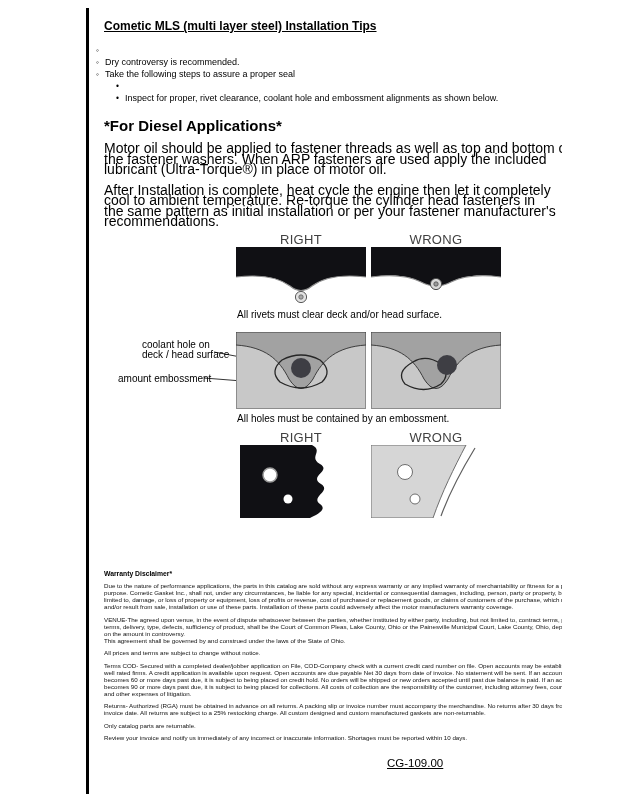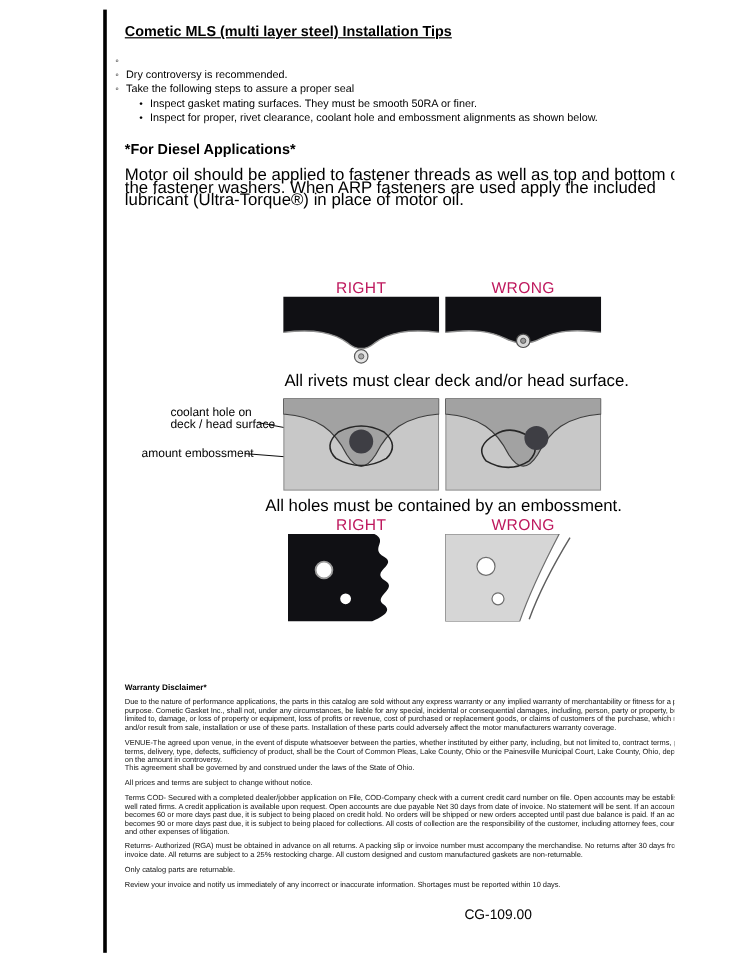--- a/index.html
+++ b/index.html
@@ -5,35 +5,35 @@
   html,body{margin:0;padding:0;}
   body{background:#ffffff;font-family:"Liberation Sans",sans-serif;color:#000;}
   .page{position:relative;width:562px;height:800px;background:#ffffff;overflow:hidden;}
   .vrule{position:absolute;left:86px;top:8px;width:3px;height:786px;background:#000;}
   .title{position:absolute;left:104px;top:19px;font-size:12px;font-weight:bold;text-decoration:underline;white-space:nowrap;}
   .tips{position:absolute;left:96px;top:44px;width:486px;font-size:9px;line-height:12px;}
   .tip-row{display:flex;}
   .tip-row .marker{flex:0 0 9px;width:9px;font-size:8.5px;}
   .tip-sub{margin-left:20px;}
   .diesel{position:absolute;left:104px;top:117px;width:472px;}
-  .diesel-heading{font-size:12px;font-weight:bold;margin:0 0 9px 0;}
+  .diesel-heading{font-size:15px;font-weight:bold;margin:0 0 9px 0;}
   .diesel p{font-size:14px;line-height:10.5px;margin:0 0 10px 0;}
   .diesel .p2{width:452px;}
   .diesel .note{margin-bottom:0;}
-  .hdr{position:absolute;width:130px;text-align:center;font-size:13px;color:#be185d;letter-spacing:0.3px;}
+  .hdr{position:absolute;width:130px;text-align:center;font-size:13px;color:#404040;letter-spacing:0.3px;}
   .dimg{position:absolute;width:130px;}
   .dimg svg{display:block;}
-  .caption{position:absolute;font-size:14px;color:#000;}
+  .caption{position:absolute;font-size:10px;color:#000;}
   .pre{white-space:pre-line;}
   .dlabel{position:absolute;font-size:10px;line-height:10px;white-space:pre-line;}
   .leader{position:absolute;pointer-events:none;}
   .warranty{position:absolute;left:104px;top:570px;width:484px;}
   .warranty h3{font-size:6.8px;margin:0 0 5px 0;}
   .warranty p{font-size:6.2px;line-height:7px;margin:0 0 5.5px 0;color:#111;}
-  .footer{position:absolute;left:387px;top:757px;font-size:11.5px;}
+  .footer{position:absolute;left:387px;top:757px;font-size:11.5px;text-decoration:underline;}
 </style>
 </head>
 <body>
 
 <div class="page">
   <div class="vrule"></div>
 
   <div class="title">Cometic MLS (multi layer steel) Installation Tips</div>
 
   <div class="tips">
@@ -43,31 +43,31 @@
     <div class="tip-row">
       <span class="marker">◦</span>
       <span>Dry controversy is recommended.</span>
     </div>
     <div class="tip-row">
       <span class="marker">◦</span>
       <span>Take the following steps to assure a proper seal</span>
     </div>
     <div class="tip-row tip-sub">
       <span class="marker">•</span>
-      <span>Inspect gasket mating surfaces.  They must be smooth 50RA or finer.</span>
     </div>
     <div class="tip-row tip-sub">
       <span class="marker">•</span>
       <span>Inspect for proper, rivet clearance, coolant hole and embossment alignments as shown below.</span>
     </div>
   </div>
 
   <div class="diesel">
     <div class="diesel-heading">*For Diesel Applications*</div>
     <p>Motor oil should be applied to fastener threads as well as top and bottom of the fastener washers. When ARP fasteners are used apply the included lubricant (Ultra-Torque®) in place of motor oil.</p>
+    <p class="p2">After Installation is complete, heat cycle the engine then let it completely cool to ambient temperature. Re-torque the cylinder head fasteners in the same pattern as initial installation or per your fastener manufacturer's recommendations.</p>
   </div>
 
   <div class="hdr" style="left:236px;top:232px">RIGHT</div>
   <div class="hdr" style="left:371px;top:232px">WRONG</div>
 
   <div class="dimg" style="left:236px;top:247px">
     <svg viewBox="0 0 130 58" width="130" height="58">
       <path d="M0,0 H130 V30 C104,27 88,30 76,39 Q65,48 54,39 C42,30 26,27 0,30 Z" fill="#101014"></path>
       <path d="M0,30 C26,27 42,30 54,39 Q65,48 76,39 C88,30 104,27 130,30" fill="none" stroke="#909090" stroke-width="1.2"></path>
       <circle cx="65" cy="50" r="5.6" fill="#e3e3e3" stroke="#5a5a5a" stroke-width="1"></circle>
@@ -101,21 +101,21 @@
     </svg>
   </div>
   <div class="dimg" style="left:371px;top:332px">
     <svg viewBox="0 0 130 77" width="130" height="77">
       <rect x="0.5" y="0.5" width="129" height="76" fill="#c8c8c8" stroke="#8c8c8c"></rect>
       <path d="M0,0 H130 V13 C101,15 87,27 77,47 Q65,66 53,47 C43,27 29,15 0,13 Z" fill="#a2a2a2" stroke="#3c3c3c" stroke-width="1"></path>
       <path d="M34,52 Q53,63 70,52 Q80,42 70,32 Q55,22 42,30 Q24,40 34,52 Z" fill="none" stroke="#262626" stroke-width="1.3"></path>
       <circle cx="76" cy="33" r="10" fill="#3e3e44"></circle>
     </svg>
   </div>
-  <div class="caption" style="left:221px;top:413px">All holes must be contained by an embossment.</div>
+  <div class="caption" style="left:237px;top:413px">All holes must be contained by an embossment.</div>
 
   <div class="hdr" style="left:236px;top:430px">RIGHT</div>
   <div class="hdr" style="left:371px;top:430px">WRONG</div>
 
   <div class="dimg" style="left:236px;top:445px">
     <svg viewBox="0 0 130 73" width="130" height="73">
       <path d="M4,0 H76 C88,6 72,12 84,19 C96,26 72,31 85,39 C96,46 74,52 84,59 C92,65 80,70 74,73 H4 Z" fill="#101014"></path>
       <circle cx="34" cy="30" r="7" fill="#ffffff" stroke="#9a9a9a" stroke-width="1.5"></circle>
       <circle cx="52" cy="54" r="4.5" fill="#ffffff"></circle>
     </svg>

